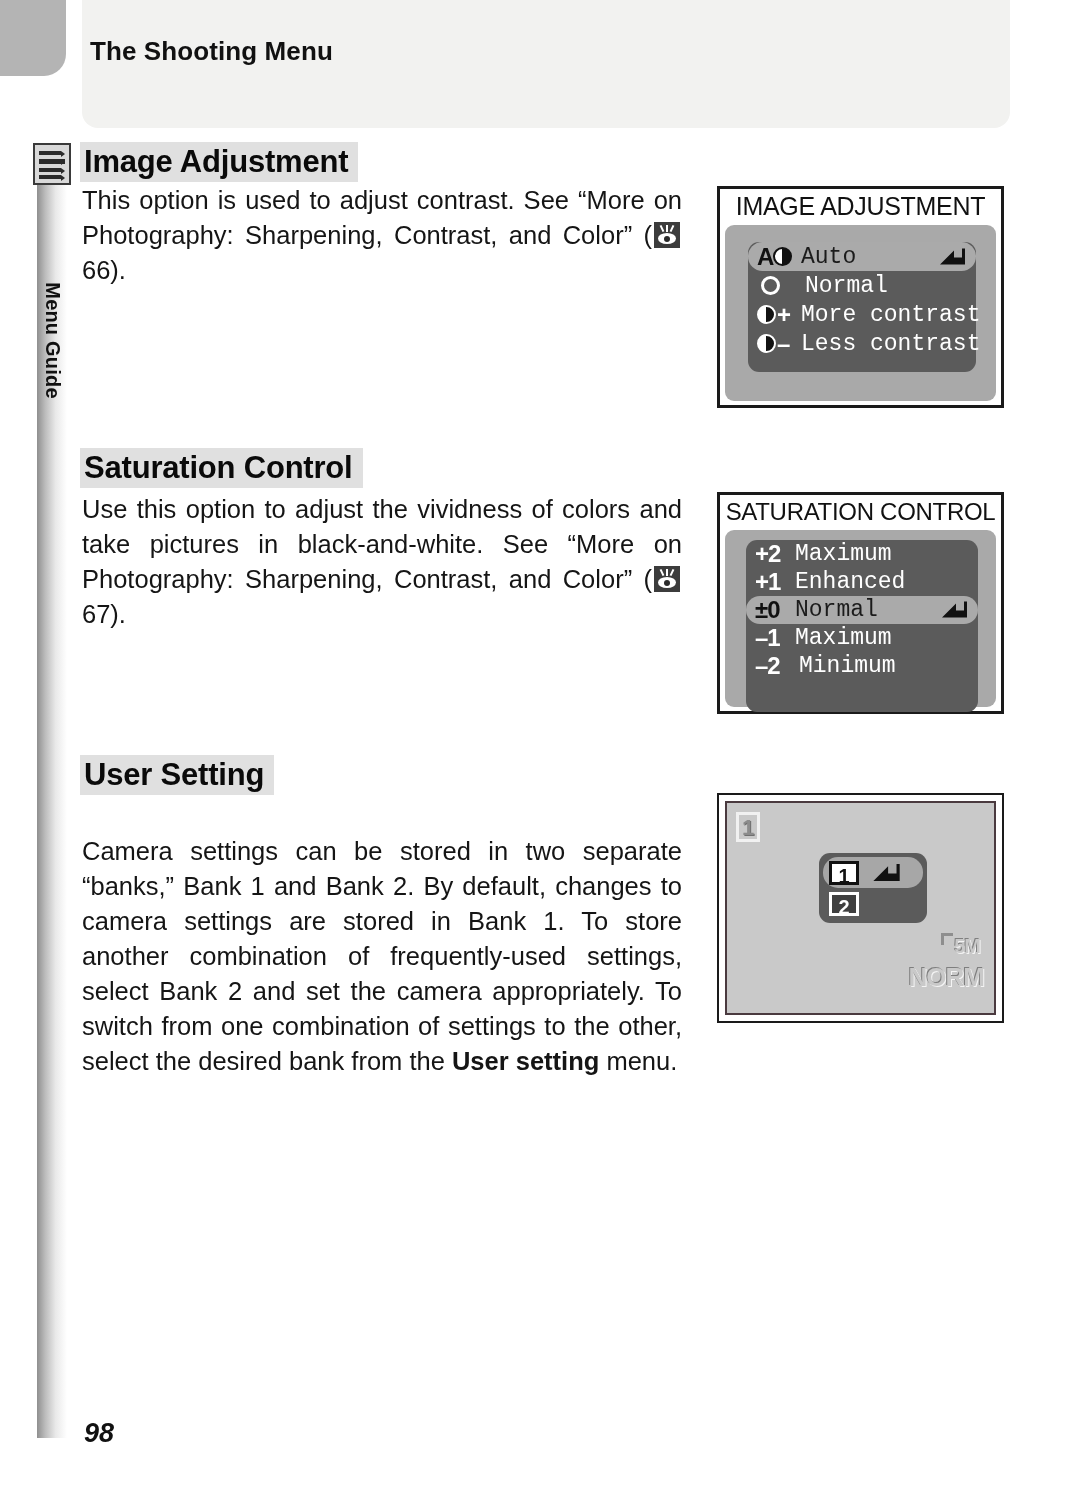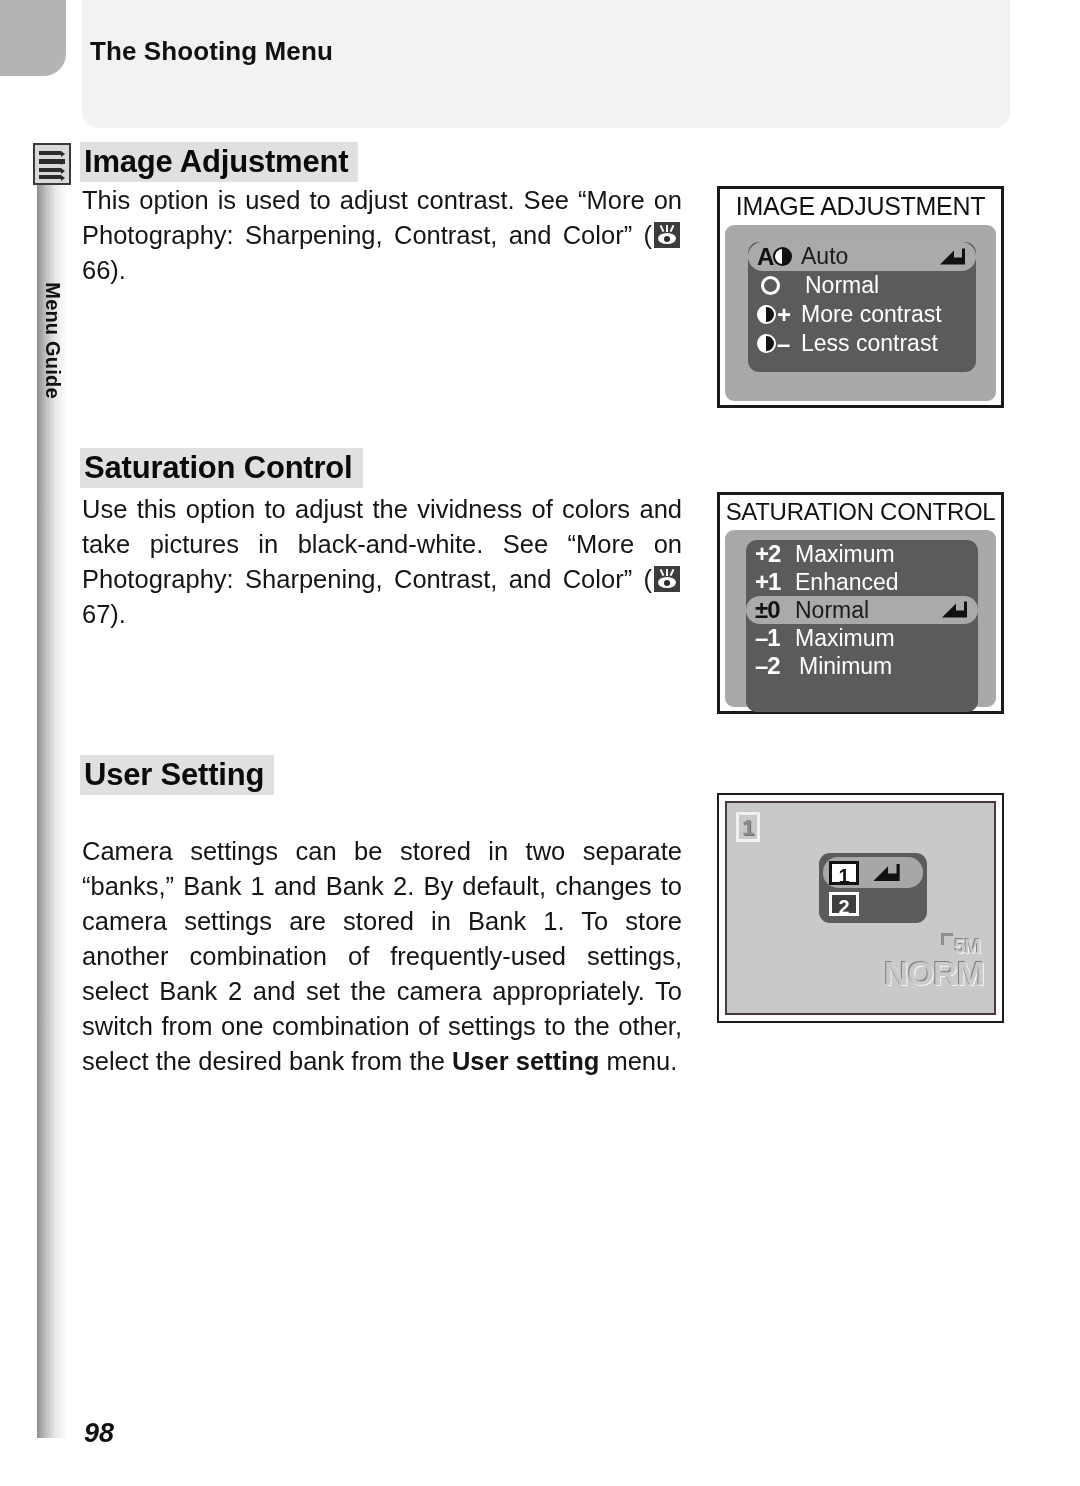--- a/index.html
+++ b/index.html
@@ -198,21 +198,21 @@
     padding-left: 9px;
     color: #ffffff;
     font-size: 23px;
     white-space: nowrap;
   }
   .lcd-row.sel {
     background: #aaaaaa;
     border-radius: 15px;
     color: #1b1b1b;
   }
-  .row-label { margin-left: 7px; }
+  .row-label { margin-left: 7px; font-family: Liberation Mono, monospace; }
   .enter-arrow {
     position: absolute;
     right: 10px; top: 50%;
     transform: translateY(-50%);
     width: 28px; height: 19px;
   }
 
   
   .g {
     display: inline-flex;
@@ -326,21 +326,21 @@
     display: inline-block;
     border-left: 3px solid #8e8e8e;
     border-top: 3px solid #8e8e8e;
     width: 9px; height: 9px;
     vertical-align: 8px;
     margin-right: 1px;
   }
   .res-norm {
     position: absolute;
     right: 10px; bottom: 20px;
-    font-size: 34px;
+    font-size: 26px;
     font-weight: bold;
     color: #c9c9c9;
     text-shadow: -1px -1px 0 #7e7e7e, 1px 1px 0 #f4f4f4;
     letter-spacing: -1px;
   }
 
   
   .page-num {
     position: absolute;
     left: 84px; top: 1418px;

